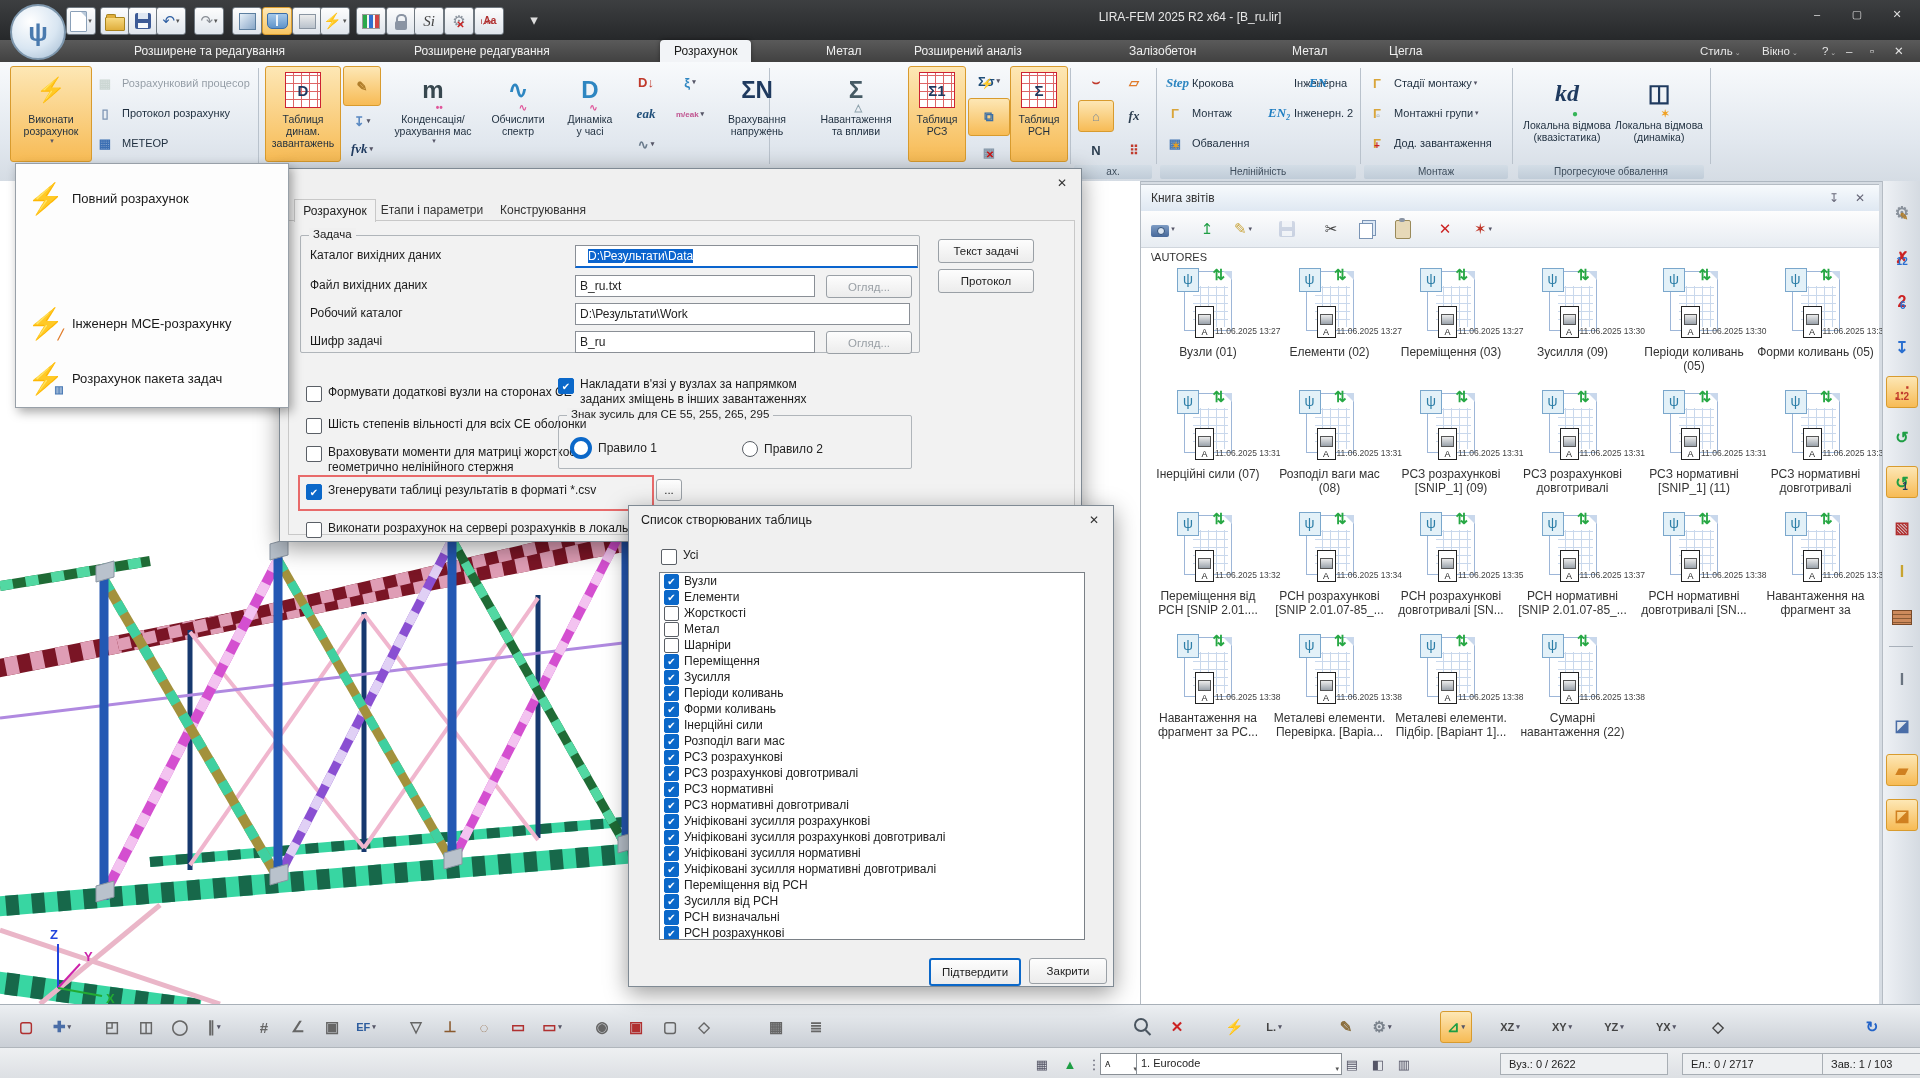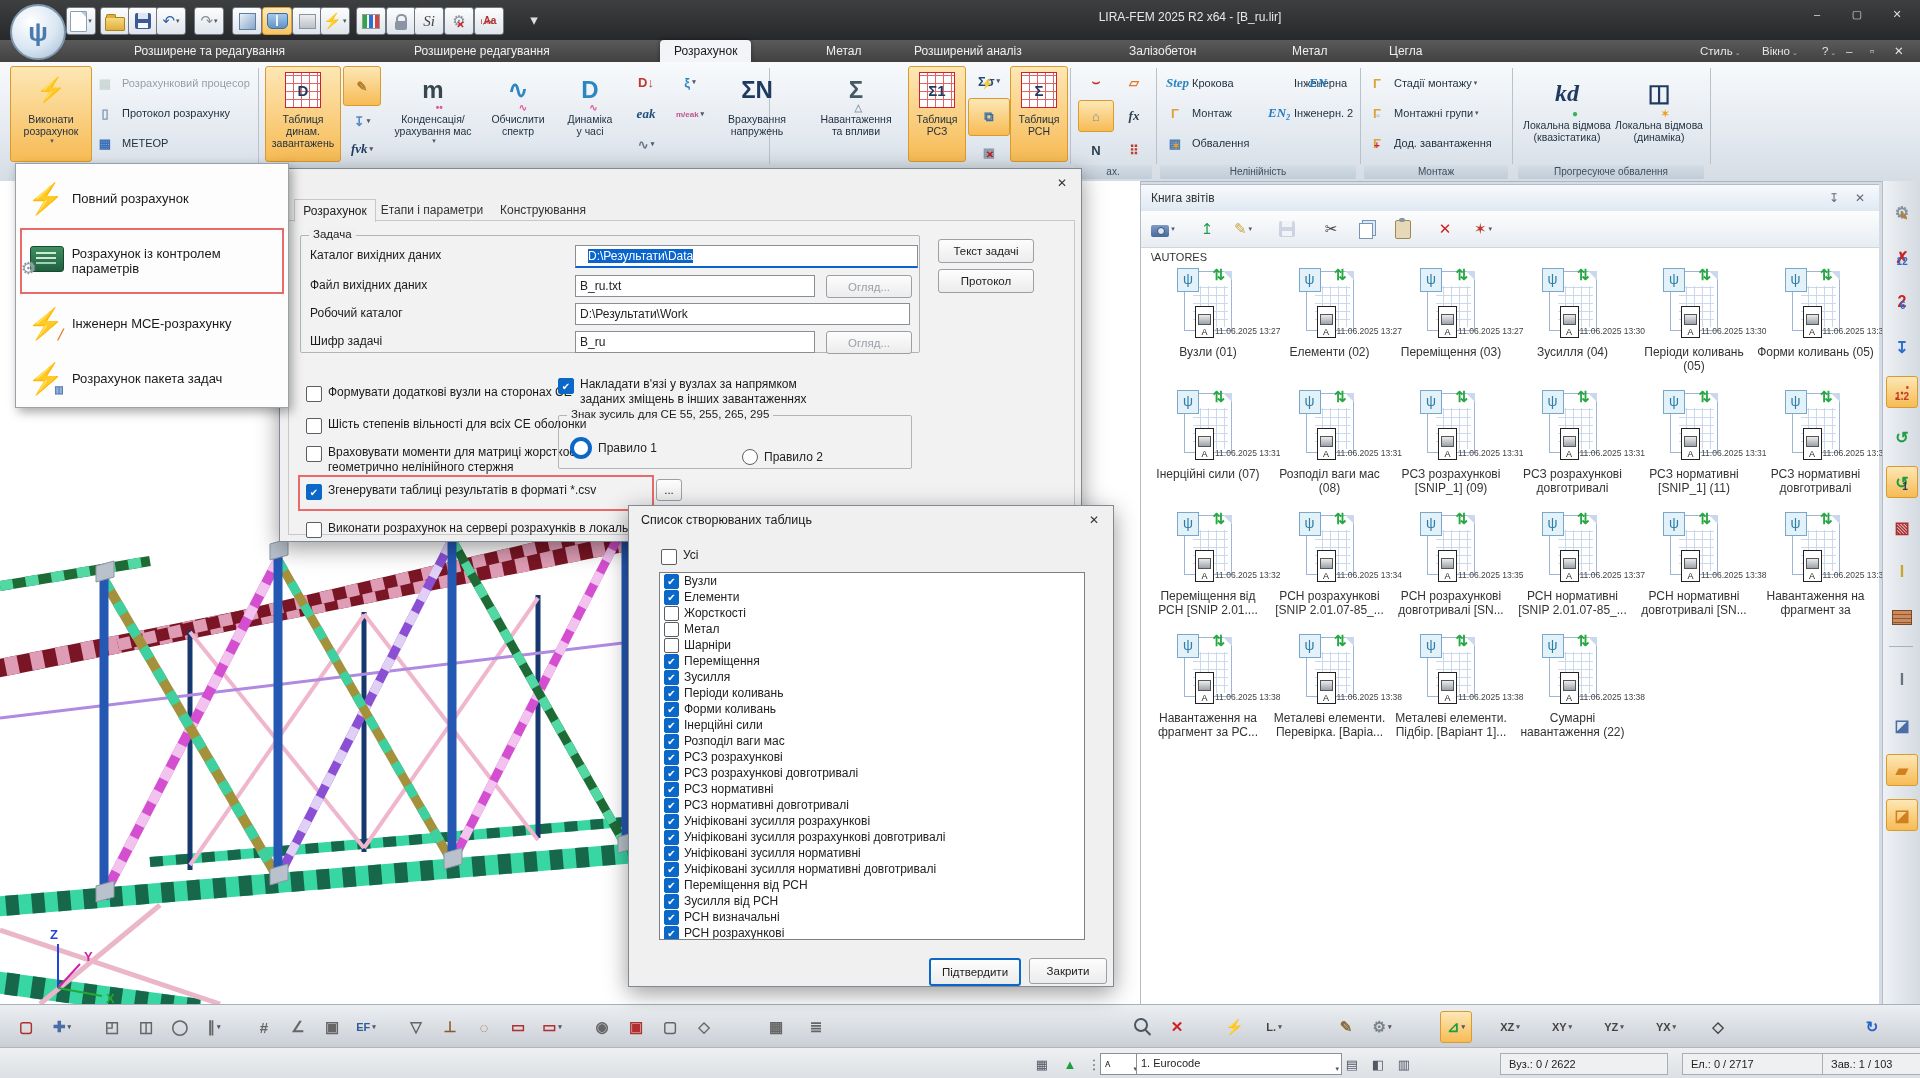--- a/index.html
+++ b/index.html
@@ -540,21 +540,21 @@
         <div class="tname">Переміщення (03)</div>
       </div>
       <div class="tile" style="left: 372.5px; top: 86px;">
         <div class="tpage">
           <div class="tgrid ni"></div>
           <div class="tlyre">ψ</div>
           <div class="tsync">⇅</div>
           <div class="tbadge">A</div>
           <div class="tdate">11.06.2025 13:30</div>
         </div>
-        <div class="tname">Зусилля (04)</div>
+        <div class="tname">Зусилля (09)</div>
       </div>
       <div class="tile" style="left: 494px; top: 86px;">
         <div class="tpage">
           <div class="tgrid ni"></div>
           <div class="tlyre">ψ</div>
           <div class="tsync">⇅</div>
           <div class="tbadge">A</div>
           <div class="tdate">11.06.2025 13:30</div>
         </div>
         <div class="tname">Періоди коливань (05)</div>
@@ -915,24 +915,20 @@
     <div class="combo" style="left: 1136px; width: 196px;"><span>1. Eurocode</span><span class="ar">▾</span></div>
     <div class="seg" style="left: 1500px; width: 150px;">Вуз.: 0 / 2622</div>
     <div class="seg" style="left: 1682px; width: 132px;">Ел.: 0 / 2717</div>
     <div class="seg" style="left: 1822px; width: 92px;">Зав.: 1 / 103</div>
   </div>
 
 <div class="abs" id="runmenu">
     <div class="mitem" style="top: 8px; height: 52px;">
       <span class="mic"><span class="ric" style="color: rgb(232, 180, 0);">⚡</span></span>
       <span class="mlb">Повний розрахунок</span>
-    </div>
-    <div class="mitem mred" style="top: 64px; height: 62px;">
-      <span class="mic"><span class="mi mi-term"></span></span>
-      <span class="mlb">Розрахунок із контролем параметрів</span>
     </div>
     <div class="mitem" style="top: 132px; height: 54px;">
       <span class="mic"><span class="ric" style="color: rgb(232, 180, 0);">⚡<span class="g2" style="color: rgb(224, 123, 42);">╱</span></span></span>
       <span class="mlb">Інженерн МСЕ-розрахунку</span>
     </div>
     <div class="mitem" style="top: 190px; height: 48px;">
       <span class="mic"><span class="ric" style="color: rgb(232, 180, 0);">⚡<span class="g2" style="color: rgb(74, 122, 181);">▥</span></span></span>
       <span class="mlb">Розрахунок пакета задач</span>
     </div>
   </div>
@@ -986,21 +982,21 @@
         <span class="cblb">Накладати в'язі у вузлах за напрямком
 заданих зміщень в інших завантаженнях</span>
       </div>
       <div class="gbox" style="left: 278px; top: 246px; width: 352px; height: 52px;">
         <div class="gcap">Знак зусиль для СЕ 55, 255, 265, 295</div>
       </div>
       <div class="rad sel" style="left: 290px; top: 268px;">
         <span class="rdot"></span>
         <span>Правило 1</span>
       </div>
-      <div class="rad" style="left: 462px; top: 280px;">
+      <div class="rad" style="left: 462px; top: 272px;">
         <span class="rdot"></span>
         <span>Правило 2</span>
       </div>
       <div class="cb" style="left: 26px; top: 352px;">
         <span class="cbx"></span>
         <span class="cblb">Виконати розрахунок на сервері розрахунків в локальній обч</span>
       </div>
     </div>
   <div class="btn" style="left:376px;top:310px;width:24px;height:20px">...</div>
 </div>

